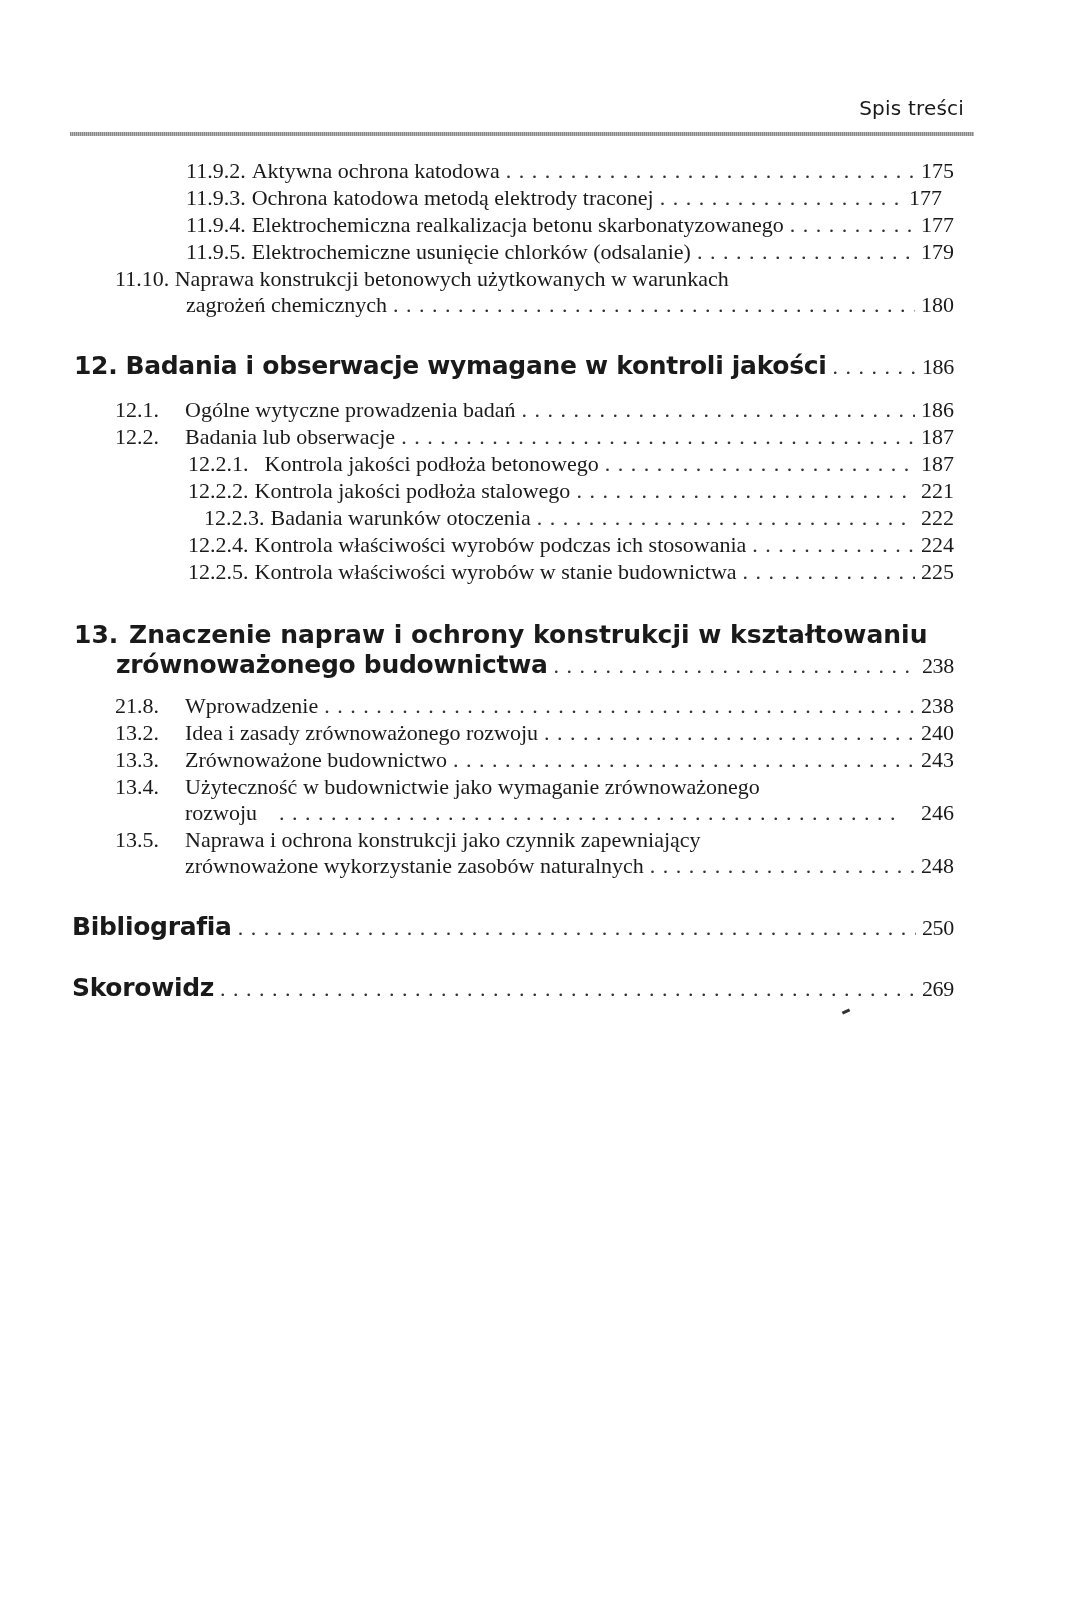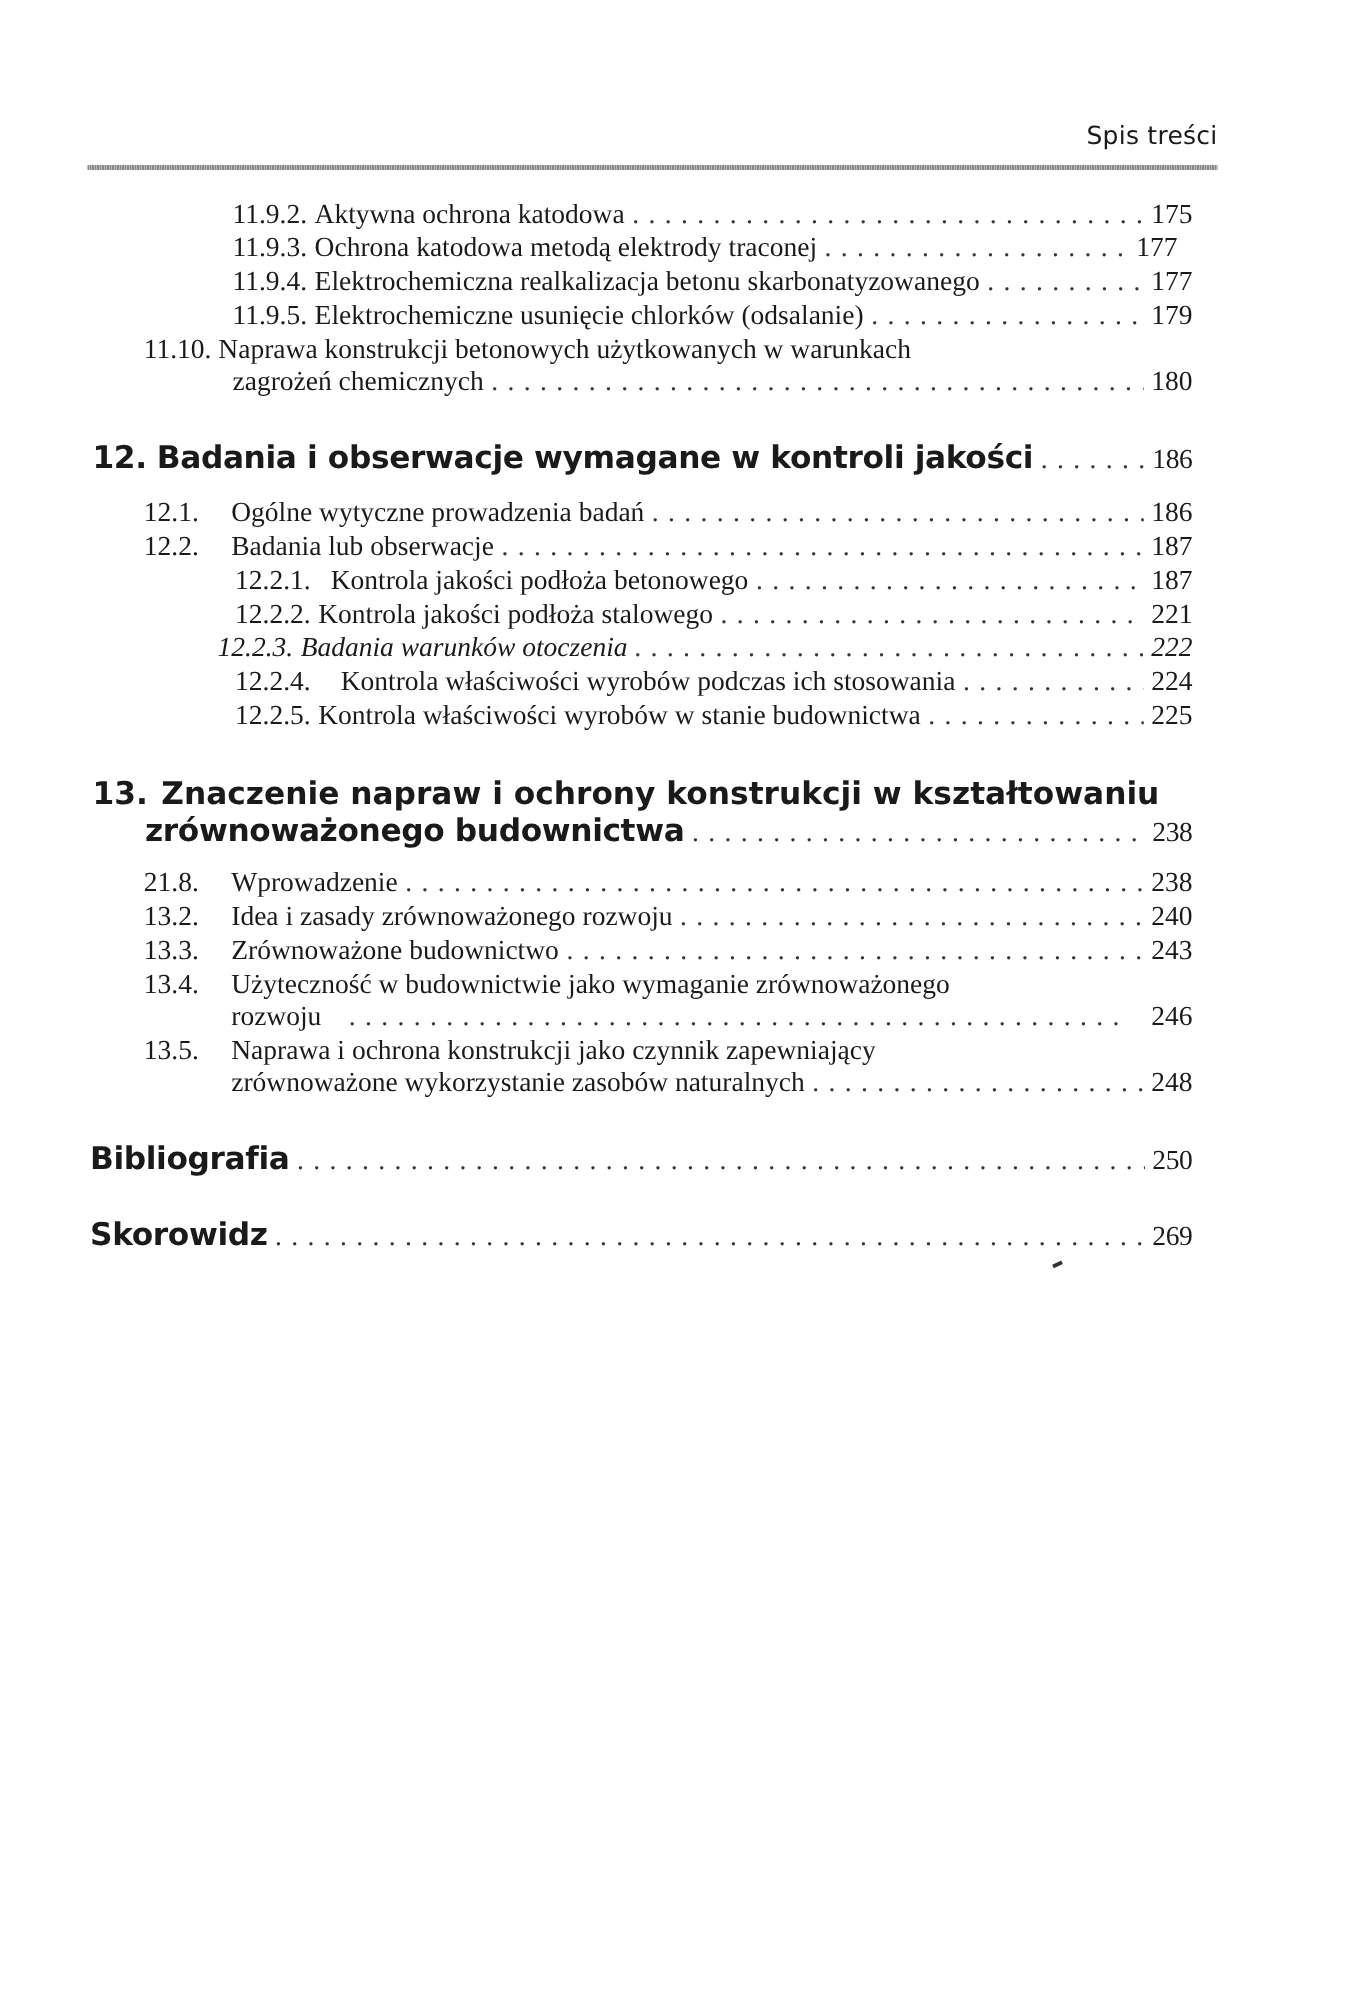--- a/index.html
+++ b/index.html
@@ -1,18 +1,18 @@
 <!DOCTYPE html>
 <html><head>
 <meta charset="utf-8">
 <style>
   html, body { margin: 0; padding: 0; background: #ffffff; }
   body { width: 1080px; height: 1606px; position: relative; overflow: hidden; color: #1a1a1a; }
   .page { position: absolute; left: 0; top: 0; width: 1080px; height: 1606px; }
-  .running-head { position: absolute; right: 106px; top: 96px; font-family: "DejaVu Sans", sans-serif; font-size: 20px; color: #1a1a1a; letter-spacing: 0.2px; }
+  .running-head { position: absolute; right: 116px; top: 96px; font-family: "DejaVu Sans", sans-serif; font-size: 20px; color: #1a1a1a; letter-spacing: 0.2px; }
   .head-rule { position: absolute; left: 70px; right: 106px; top: 132px; height: 4px;
     background: repeating-linear-gradient(90deg, #888 0 1px, #bbb 1px 2px); }
   .toc { position: absolute; left: 0; top: 0; width: 1080px; }
   .row { position: absolute; display: flex; align-items: baseline; font-family: "Liberation Serif", serif; font-size: 22px; line-height: 26px; }
   .num { white-space: nowrap; }
   .title { white-space: nowrap; }
   .dots { flex: 1; overflow: hidden; white-space: nowrap; margin: 0 6px; letter-spacing: 5.2px; color: #333; }
   .dots::before { content: ". . . . . . . . . . . . . . . . . . . . . . . . . . . . . . . . . . . . . . . . . . . . . . . . . . . . . . . . . . . . . . . . . . . . . . . . . . . . . . . . . . . . . . . . . . . . . . . . . . . . . . . . . . ."; letter-spacing: 0; word-spacing: 2px; }
   .page-no { white-space: nowrap; }
   .chap { font-family: "DejaVu Sans", sans-serif; font-weight: bold; font-size: 25px; line-height: 30px; letter-spacing: -0.3px; justify-content: center; }
@@ -97,30 +97,30 @@
       <span class="page-no">187</span>
     </div>
 
     <div class="row" style="left:188px; right:126px; top:478px;">
       <span class="num">12.2.2.</span>
       <span class="title" style="margin-left:6px;">Kontrola jakości podłoża stalowego</span>
       <span class="dots"></span>
       <span class="page-no">221</span>
     </div>
 
-    <div class="row" style="left:174px; right:126px; top:505px;font-style:italic;">
+    <div class="row" style="left:204px; right:126px; top:505px;">
       <span class="num">12.2.3.</span>
       <span class="title" style="margin-left:6px;">Badania warunków otoczenia</span>
       <span class="dots"></span>
       <span class="page-no">222</span>
     </div>
 
     <div class="row" style="left:188px; right:126px; top:532px;">
       <span class="num">12.2.4.</span>
-      <span class="title" style="margin-left:24px;">Kontrola właściwości wyrobów podczas ich stosowania</span>
+      <span class="title" style="margin-left:6px;">Kontrola właściwości wyrobów podczas ich stosowania</span>
       <span class="dots"></span>
       <span class="page-no">224</span>
     </div>
 
     <div class="row" style="left:188px; right:126px; top:559px;">
       <span class="num">12.2.5.</span>
       <span class="title" style="margin-left:6px;">Kontrola właściwości wyrobów w stanie budownictwa</span>
       <span class="dots"></span>
       <span class="page-no">225</span>
     </div>

